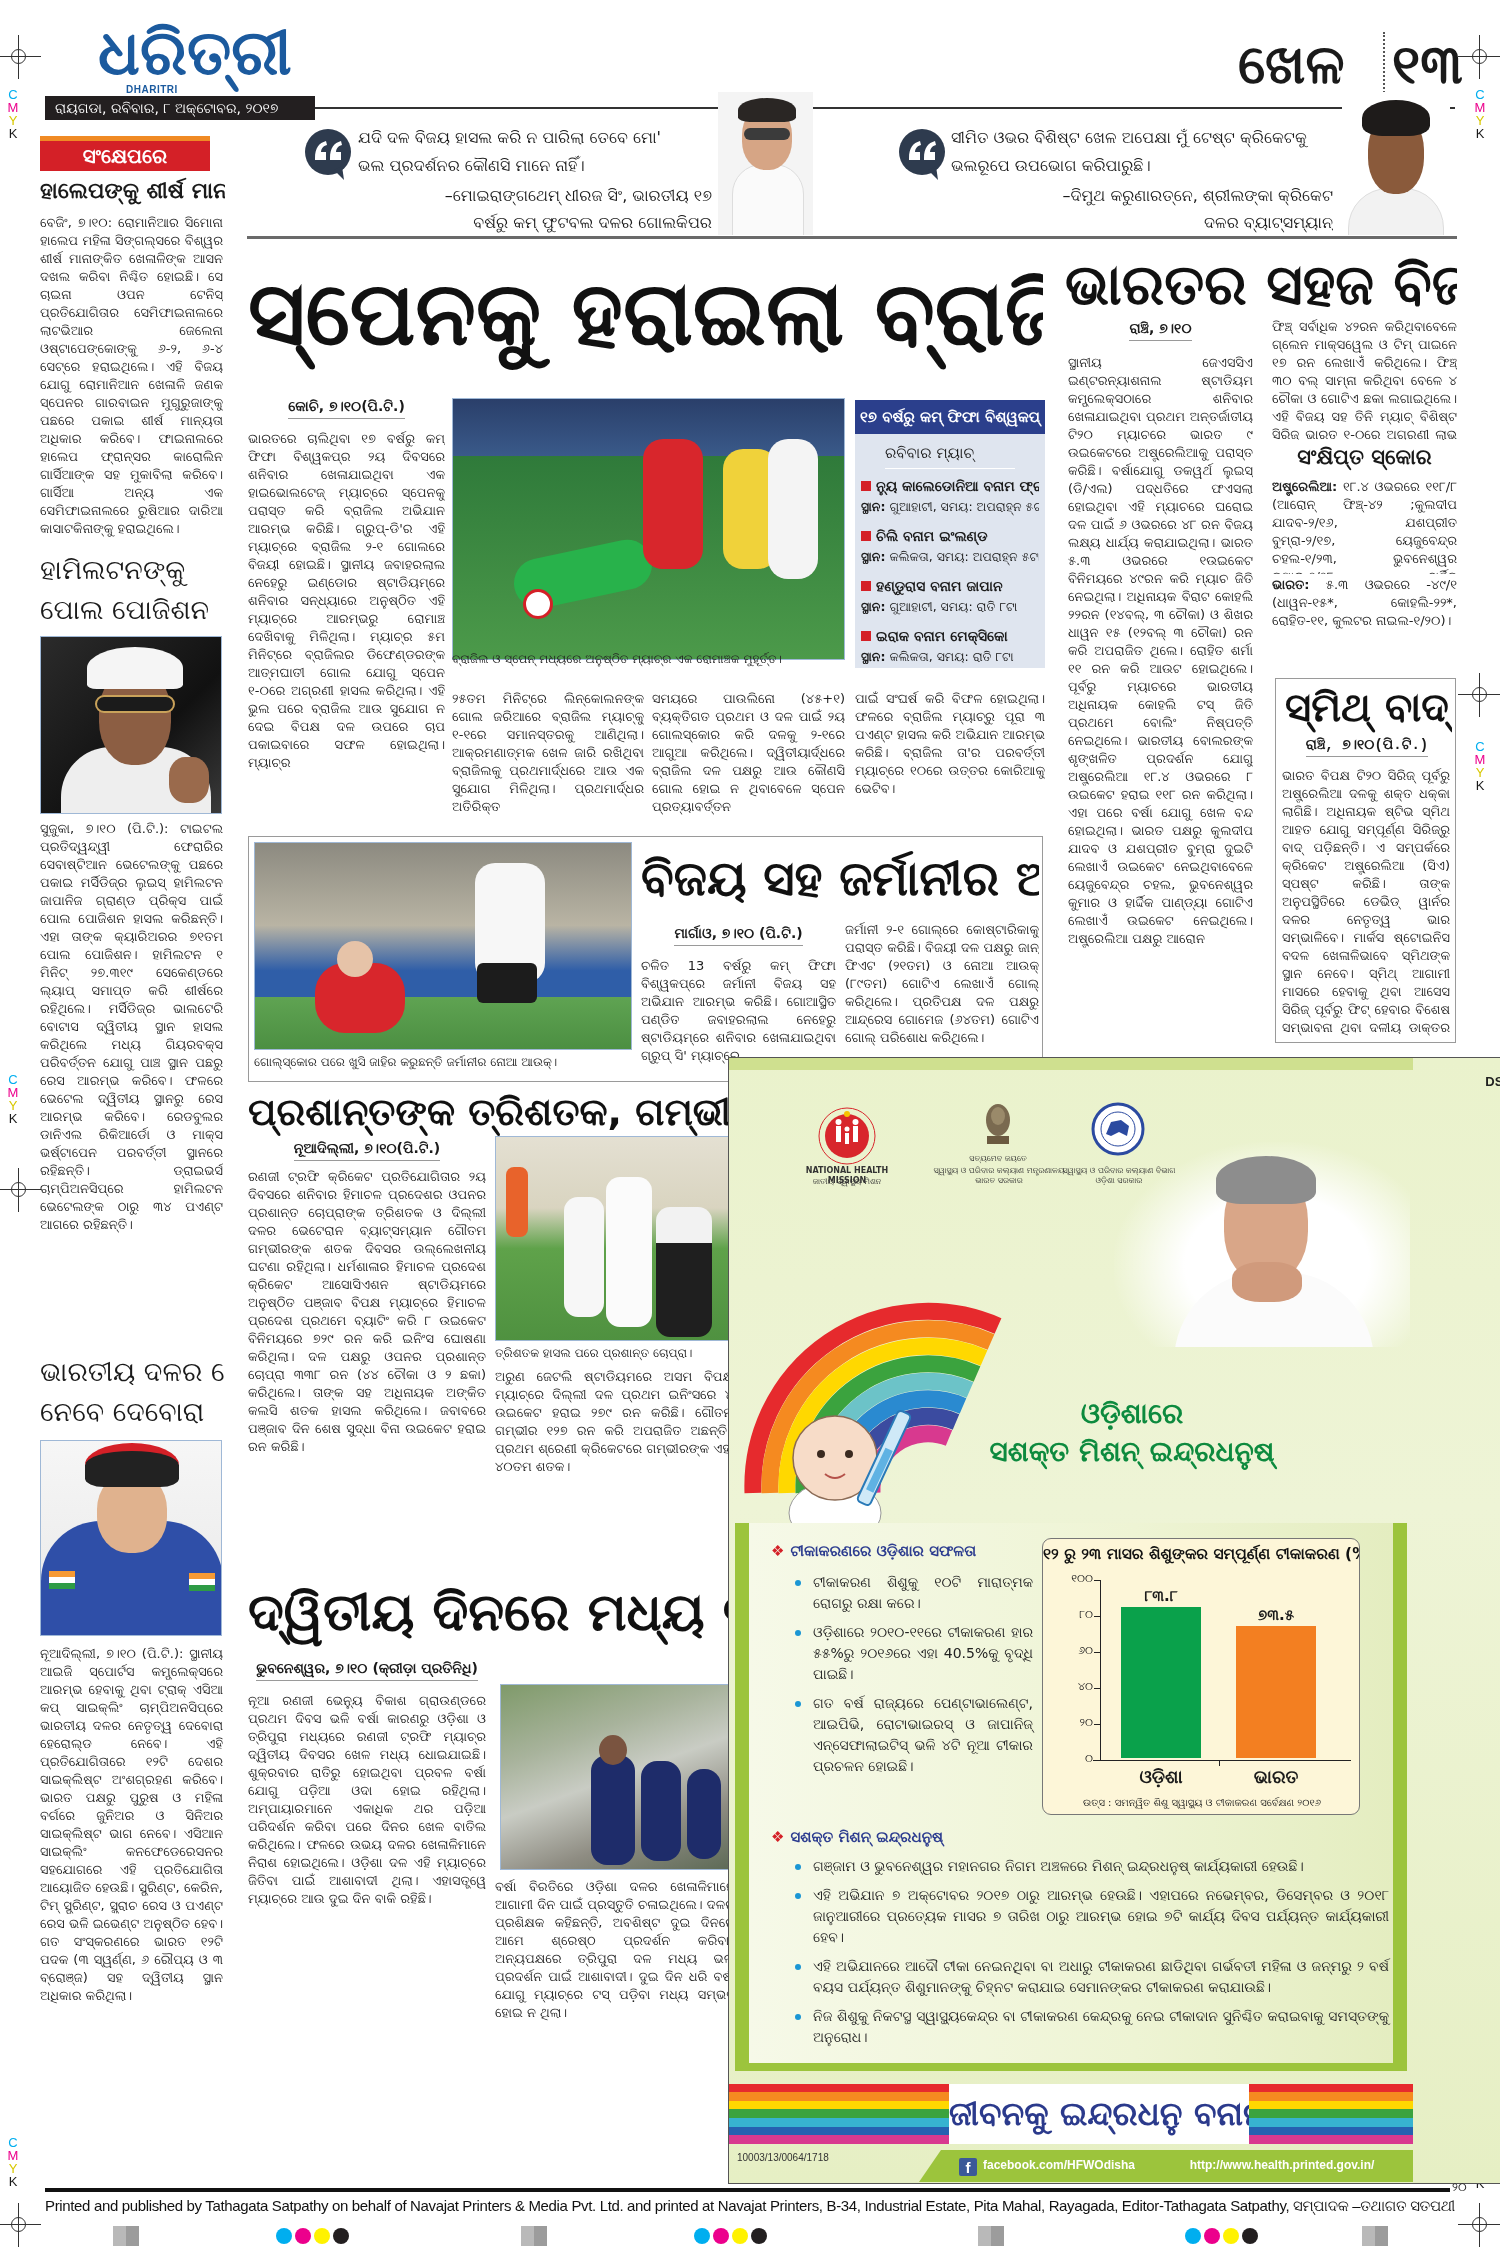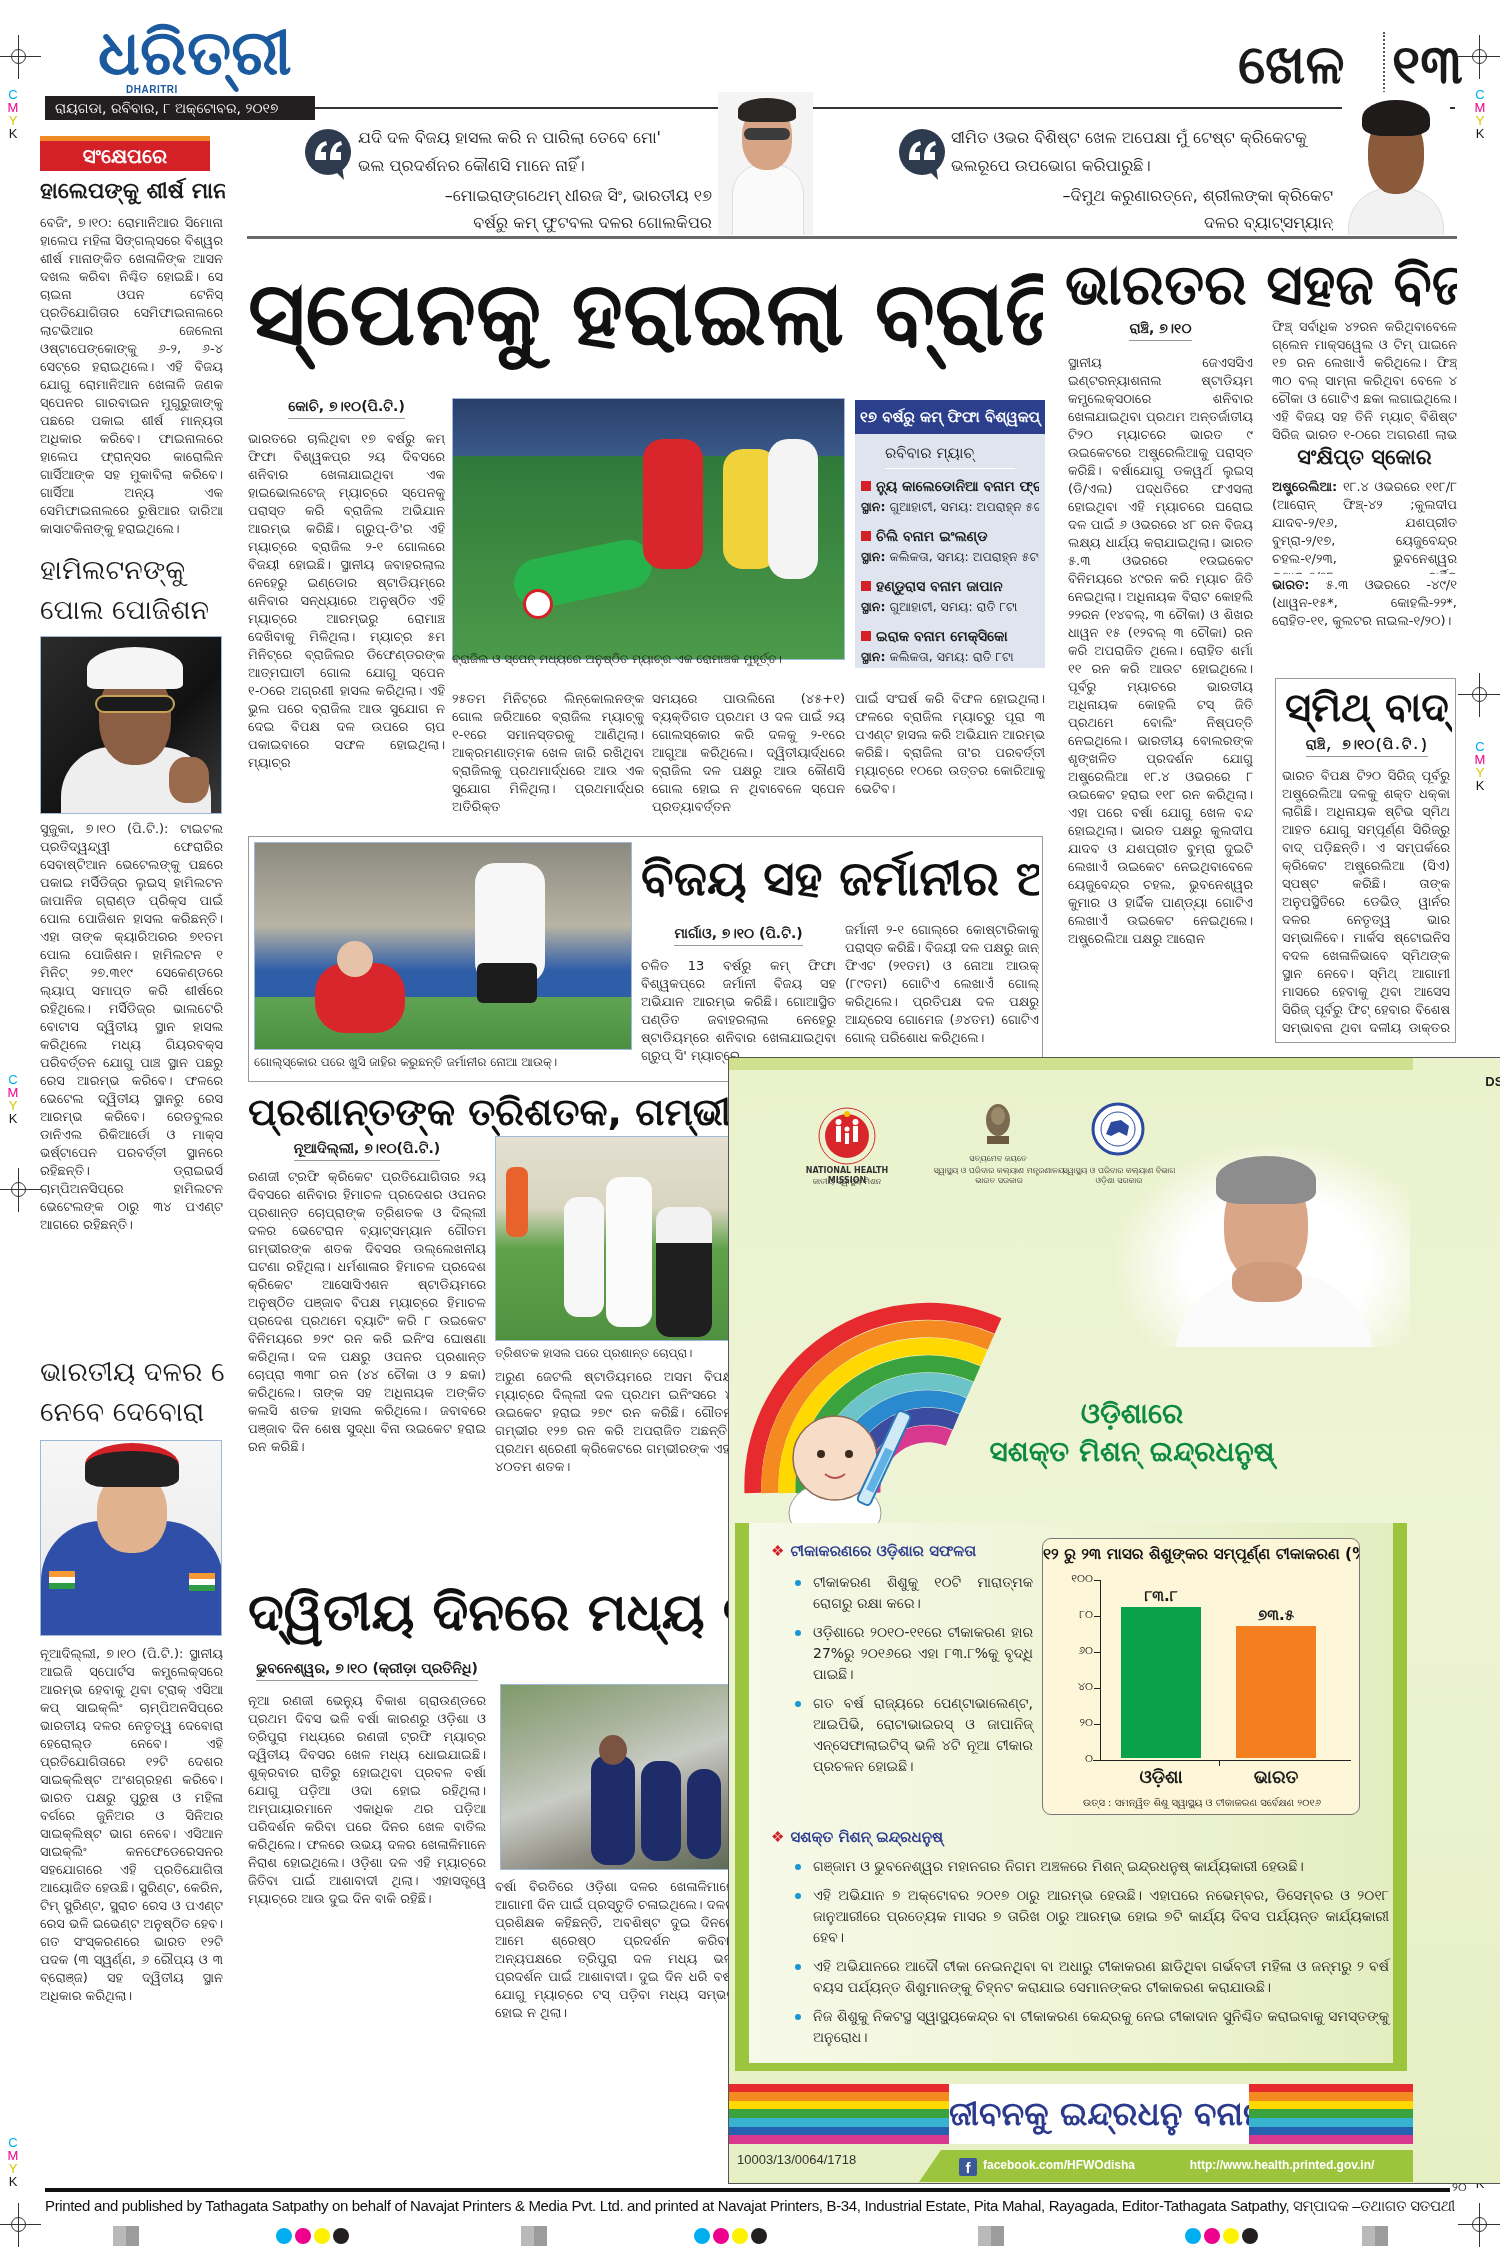--- a/index.html
+++ b/index.html
@@ -398,21 +398,21 @@
   </div>
 
   <div class="abs ad-headline" style="left:290px;top:338px;width:226px;">ଓଡ଼ିଶାରେ</div>
   <div class="abs ad-headline" style="left:250px;top:376px;width:306px;">ସଶକ୍ତ ମିଶନ୍ ଇନ୍ଦ୍ରଧନୁଷ୍</div>
 
   <div class="abs ad-panel" style="left:6px;top:465px;width:672px;height:548px;"></div>
 
   <div class="abs ad-sec-title" style="left:42px;top:482px;"><i>❖</i><span>ଟୀକାକରଣରେ ଓଡ଼ିଶାର ସଫଳତା</span></div>
   <ul class="abs ad-bullets" style="left:64px;top:514px;width:240px;">
     <li>ଟୀକାକରଣ ଶିଶୁକୁ ୧୦ଟି ମାରାତ୍ମକ ରୋଗରୁ ରକ୍ଷା କରେ।</li>
-    <li>ଓଡ଼ିଶାରେ ୨୦୧୦-୧୧ରେ ଟୀକାକରଣ ହାର 27%ରୁ ୨୦୧୬ରେ ଏହା ୮୩.୮%କୁ ବୃଦ୍ଧି ପାଇଛି।</li>
+    <li>ଓଡ଼ିଶାରେ ୨୦୧୦-୧୧ରେ ଟୀକାକରଣ ହାର ୫୫%ରୁ ୨୦୧୬ରେ ଏହା 40.5%କୁ ବୃଦ୍ଧି ପାଇଛି।</li>
     <li>ଗତ ବର୍ଷ ରାଜ୍ୟରେ ପେଣ୍ଟାଭାଲେଣ୍ଟ, ଆଇପିଭି, ରୋଟାଭାଇରସ୍ ଓ ଜାପାନିଜ୍ ଏନ୍‌ସେଫାଲାଇଟିସ୍ ଭଳି ୪ଟି ନୂଆ ଟୀକାର ପ୍ରଚଳନ ହୋଇଛି।</li>
   </ul>
 
   <div class="abs chart-box" style="left:313px;top:480px;width:318px;height:277px;">
     <div class="abs chart-title" style="left:0;top:6px;width:318px;">୧୨ ରୁ ୨୩ ମାସର ଶିଶୁଙ୍କର ସମ୍ପୂର୍ଣ୍ଣ ଟୀକାକରଣ (%)</div>
     <div class="abs" style="left:57px;top:41px;width:1px;height:180px;background:#222;"></div>
     <div class="abs" style="left:50px;top:221px;width:258px;height:1px;background:#222;"></div>
     <div class="abs" style="left:176px;top:221px;width:1px;height:6px;background:#222;"></div>
     <div class="abs tick-label" style="left:20px;top:213px;">୦</div>
     <div class="abs tick-label" style="left:20px;top:177px;">୨୦</div>
@@ -440,21 +440,21 @@
     <li>ଗଞ୍ଜାମ ଓ ଭୁବନେଶ୍ୱର ମହାନଗର ନିଗମ ଅଞ୍ଚଳରେ ମିଶନ୍ ଇନ୍ଦ୍ରଧନୁଷ୍ କାର୍ଯ୍ୟକାରୀ ହେଉଛି।</li>
     <li>ଏହି ଅଭିଯାନ ୭ ଅକ୍ଟୋବର ୨୦୧୭ ଠାରୁ ଆରମ୍ଭ ହେଉଛି। ଏହାପରେ ନଭେମ୍ବର, ଡିସେମ୍ବର ଓ ୨୦୧୮ ଜାନୁଆରୀରେ ପ୍ରତ୍ୟେକ ମାସର ୭ ତାରିଖ ଠାରୁ ଆରମ୍ଭ ହୋଇ ୭ଟି କାର୍ଯ୍ୟ ଦିବସ ପର୍ଯ୍ୟନ୍ତ କାର୍ଯ୍ୟକାରୀ ହେବ।</li>
     <li>ଏହି ଅଭିଯାନରେ ଆଦୌ ଟୀକା ନେଇନଥିବା ବା ଅଧାରୁ ଟୀକାକରଣ ଛାଡିଥିବା ଗର୍ଭବତୀ ମହିଳା ଓ ଜନ୍ମରୁ ୨ ବର୍ଷ ବୟସ ପର୍ଯ୍ୟନ୍ତ ଶିଶୁମାନଙ୍କୁ ଚିହ୍ନଟ କରାଯାଇ ସେମାନଙ୍କର ଟୀକାକରଣ କରାଯାଉଛି।</li>
     <li>ନିଜ ଶିଶୁକୁ ନିକଟସ୍ଥ ସ୍ୱାସ୍ଥ୍ୟକେନ୍ଦ୍ର ବା ଟୀକାକରଣ କେନ୍ଦ୍ରକୁ ନେଇ ଟୀକାଦାନ ସୁନିଶ୍ଚିତ କରାଇବାକୁ ସମସ୍ତଙ୍କୁ ଅନୁରୋଧ।</li>
   </ul>
 
   <div class="abs banner-stripes" style="left:0;top:1026px;width:220px;height:60px;"></div>
   <div class="abs banner-text" style="left:220px;top:1026px;width:300px;height:60px;">ଜୀବନକୁ ଇନ୍ଦ୍ରଧନୁ ବନାନ୍ତୁ</div>
   <div class="abs banner-stripes" style="left:520px;top:1026px;width:164px;height:60px;"></div>
 
-  <div class="abs" style="left:8px;top:1094px;font-family:'Liberation Sans',sans-serif;font-size:13px;color:#333;">10003/13/0064/1718</div>
+  <div class="abs" style="left:8px;top:1094px;font-family:'Liberation Sans',sans-serif;font-size:10px;color:#333;">10003/13/0064/1718</div>
   <div class="abs social-bar" style="left:190px;top:1092px;width:494px;height:32px;padding-left:40px;">
     <span class="fb">f</span><span>facebook.com/HFWOdisha</span>
     <span style="display:inline-block;width:48px;"></span>
     <span>http://www.health.printed.gov.in/</span>
     <span style="display:inline-block;width:46px;"></span>
     
   </div>
 </div>
 
 <div class="abs" style="left:45px;top:2188px;width:1405px;height:4px;background:#111;"></div>

